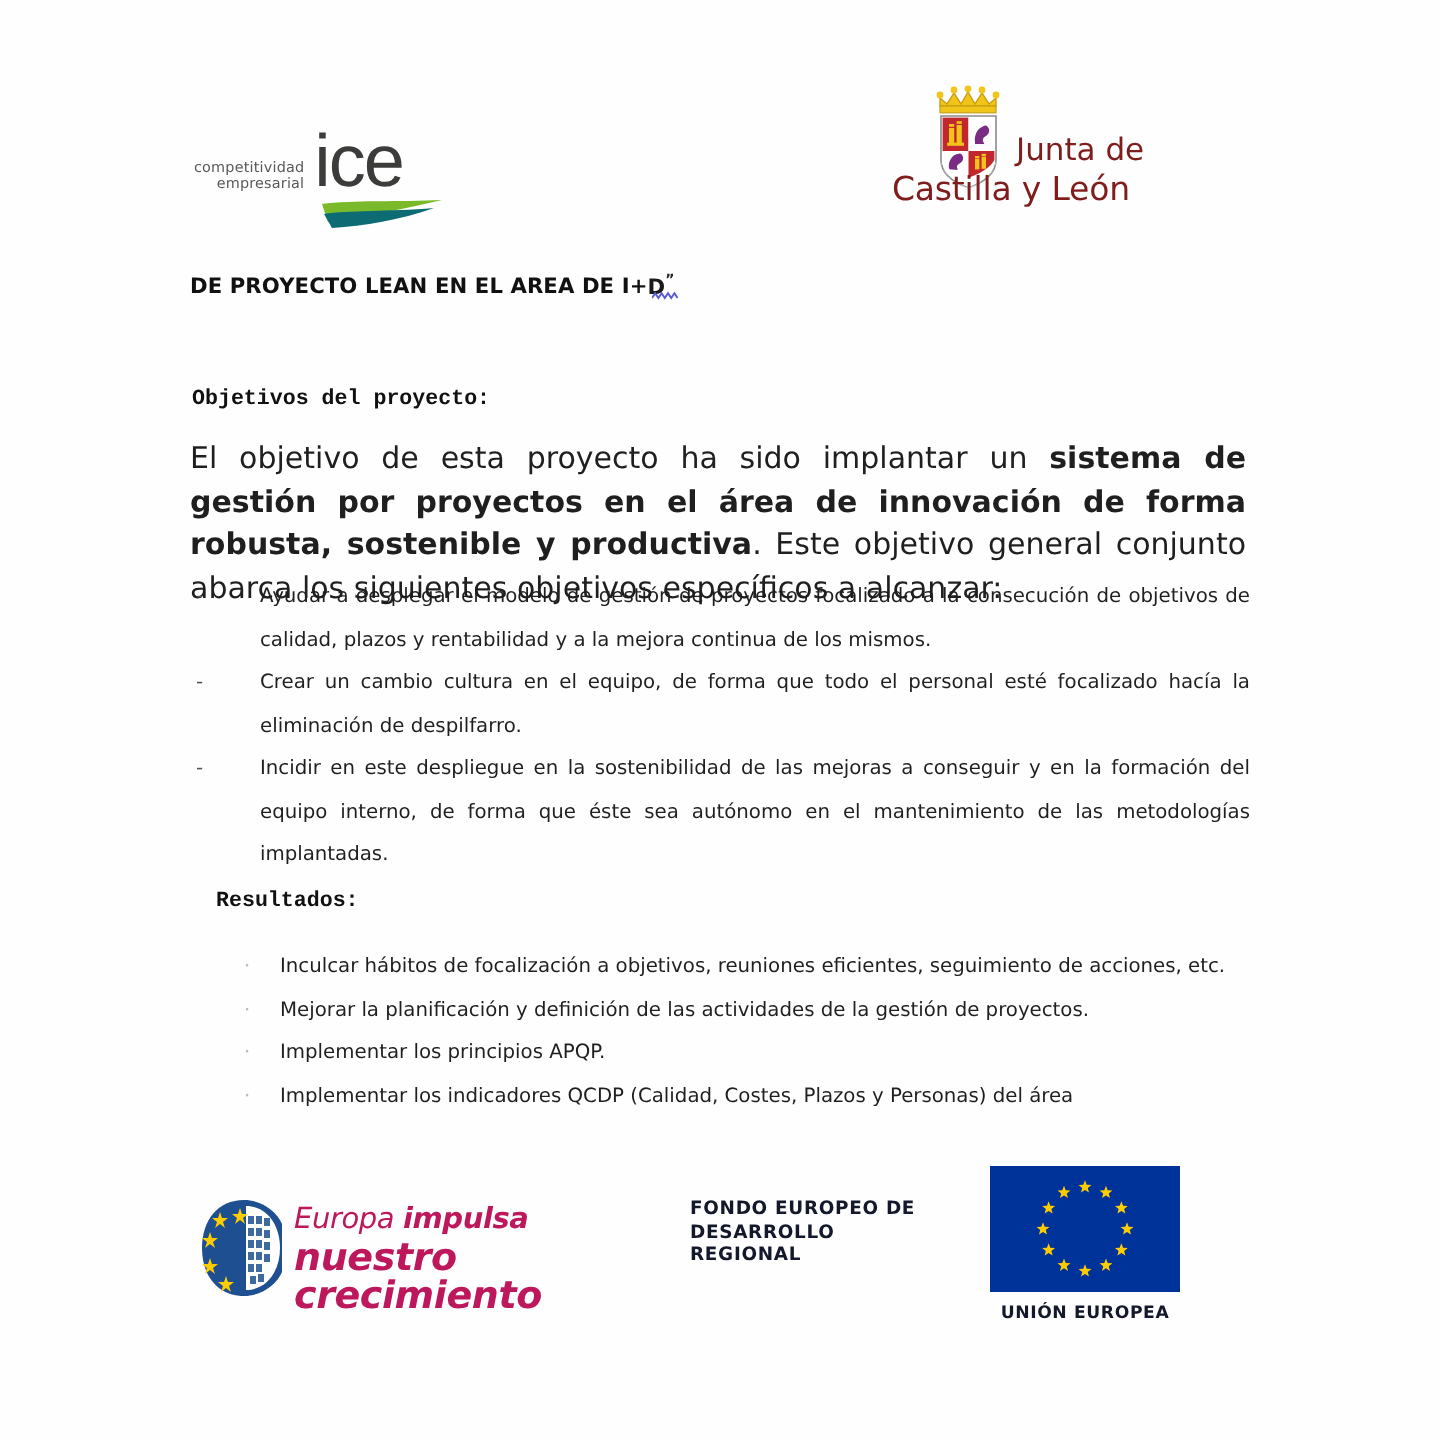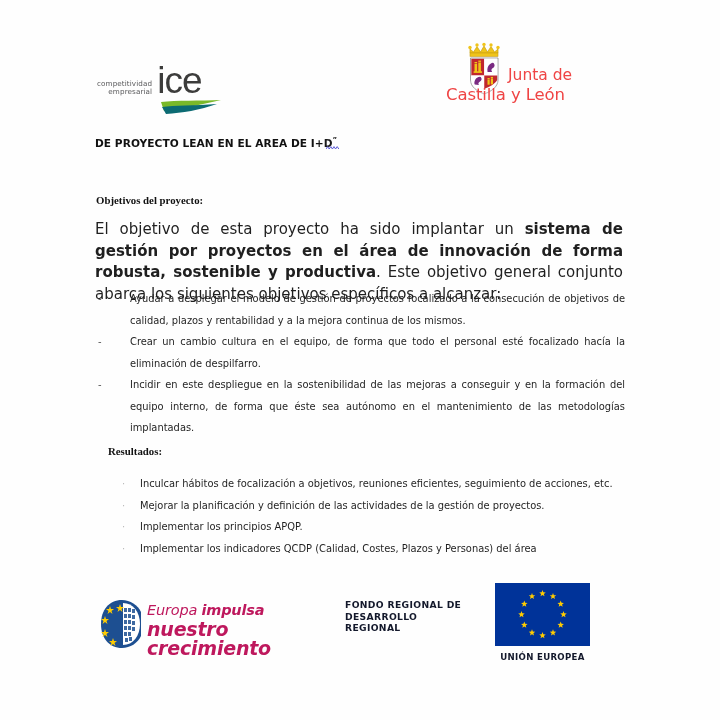--- a/index.html
+++ b/index.html
@@ -84,21 +84,21 @@
     position: absolute;
     left: 22px;
     top: 2px;
   }
   .junta-text {
     position: absolute;
     left: 0;
     top: 28px;
     width: 180px;
     font-family: "DejaVu Sans", sans-serif;
-    color: #ef4444;
+    color: #7f1d1d;
   }
   .junta-line1 {
     font-size: 15.5px;
     line-height: 19px;
     padding-left: 68px;
   }
   .junta-line2 {
     font-size: 16.5px;
     line-height: 20px;
     padding-left: 6px;
@@ -133,21 +133,21 @@
   }
   .sup-mark {
     font-size: 7px;
     vertical-align: super;
     color: #222;
   }
 
   
   .section-heading {
     position: absolute;
-    font-family: Liberation Serif, serif;
+    font-family: Liberation Mono, monospace;
     font-weight: bold;
     font-size: 10.8px;
     color: #111111;
   }
   #objetivos-heading { left: 96px; top: 194px; }
   #resultados-heading { left: 108px; top: 445px; }
 
   .body-para {
     position: absolute;
     left: 95px;
@@ -429,21 +429,21 @@
           <polygon points="20,5 21,8 24,8 21.5,10 22.5,13 20,11 17.5,13 18.5,10 16,8 19,8"></polygon>
         </g>
       </svg>
       <div class="europa-text">
         <div class="europa-l1"><span>Europa </span><span class="b">impulsa</span></div>
         <div class="europa-l2">nuestro crecimiento</div>
       </div>
     </div>
 
     <div class="feder-text">
-      <div>FONDO REGIONAL DE</div>
+      <div>FONDO EUROPEO DE</div>
       <div>DESARROLLO</div>
       <div>REGIONAL</div>
     </div>
 
     <div class="eu-block">
       <div class="eu-flag">
         <svg width="95" height="63" viewBox="0 0 95 63" style="display:block">
           <rect width="95" height="63" fill="#003399"></rect>
           <g id="eu-stars-group" fill="#FFCC00">
               <polygon points="47.50,7.10 48.35,9.33 50.73,9.45 48.88,10.95 49.50,13.25 47.50,11.95 45.50,13.25 46.12,10.95 44.27,9.45 46.65,9.33" fill="#FFCC00"></polygon>

